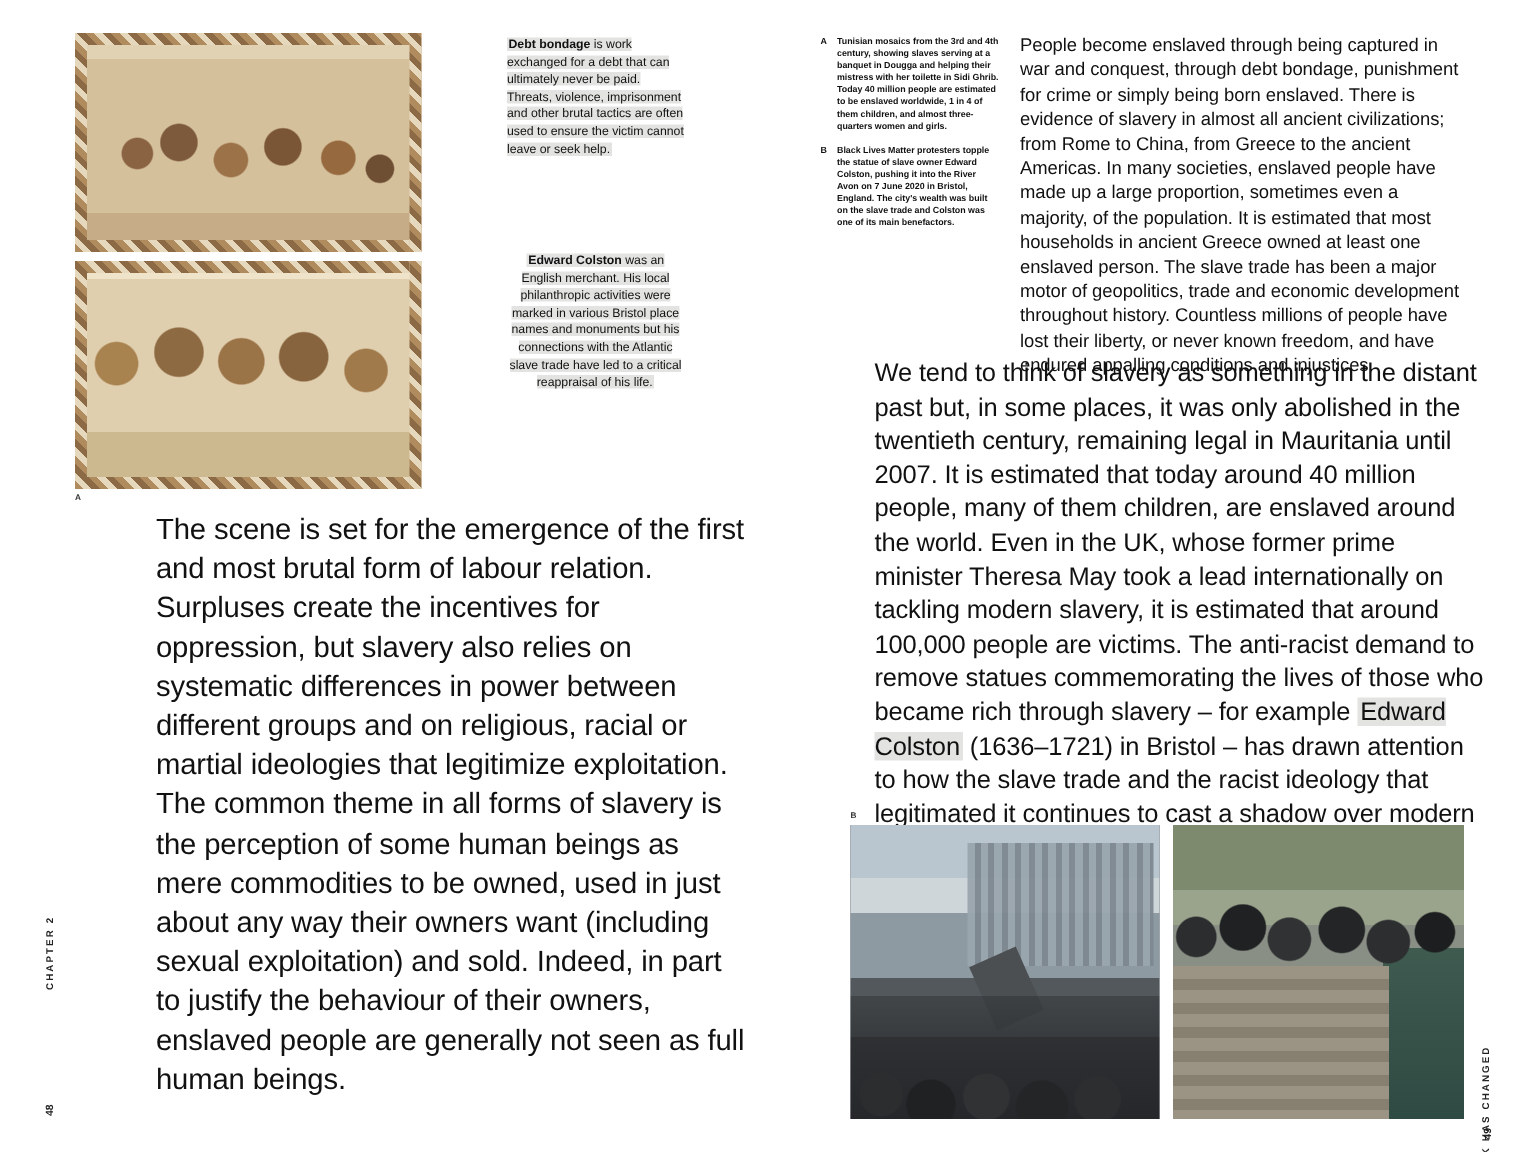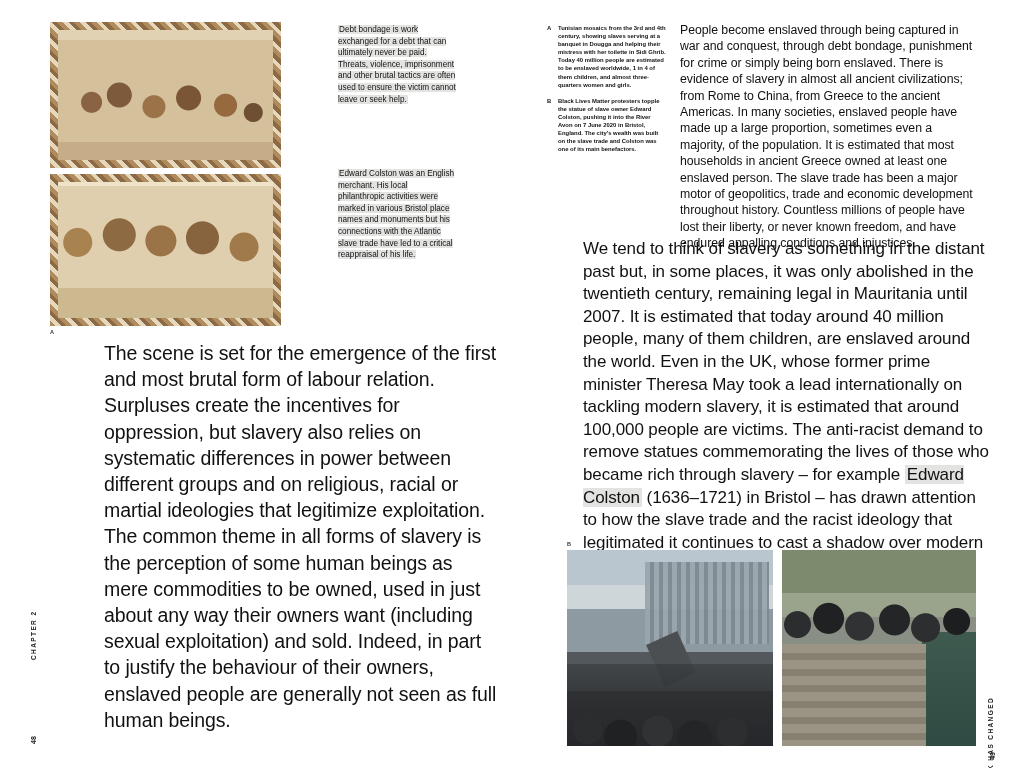--- a/index.html
+++ b/index.html
@@ -91,23 +91,23 @@
     position: absolute;
     width: 118px;
     font-size: 8.2px;
     line-height: 11.6px;
     color: #111;
   }
   .note .hl {
     background: #e3e3e1;
     padding: 0 1px;
   }
-  .note b { font-weight: 400; }
+  .note b { font-weight: 700; }
   .note-debt { left: 338px; top: 24px; }
-  .note-colston { left: 338px; top: 168px; }
+  .note-colston { left: 338px; top: 168px; text-align: center; }
 
   
   .left-body {
     position: absolute;
     left: 68px; top: 340px;
     width: 396px;
     font-size: 19.5px;
     line-height: 26.2px;
     letter-spacing: -0.1px;
     color: #111;

